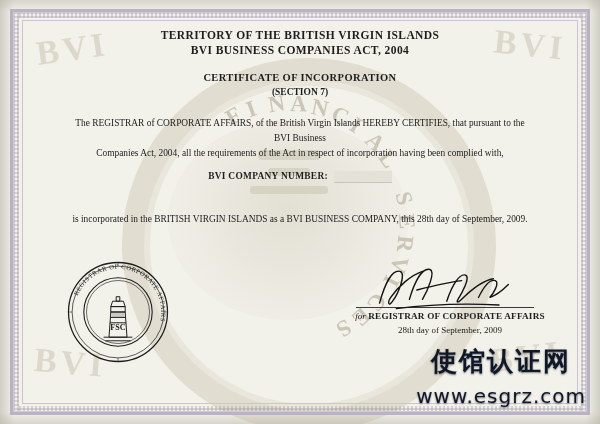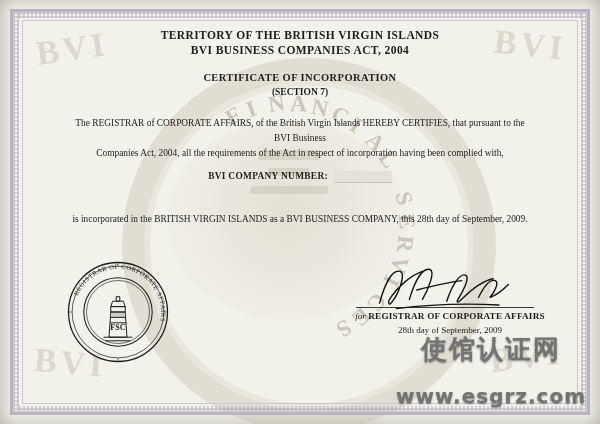--- a/index.html
+++ b/index.html
@@ -271,36 +271,36 @@
     font-size: 9px;
   }
 
   
   .brand {
     position: absolute;
     right: 14px;
     bottom: 16px;
     z-index: 8;
     text-align: center;
-    color: #737373;
+    color: #0f172a;
     text-shadow: 0 1px 2px rgba(0,0,0,0.45);
   }
   .brand-cn {
     font-family: "DejaVu Sans", sans-serif;
     font-size: 26px;
     font-weight: bold;
     letter-spacing: 2px;
     line-height: 1.1;
   }
   .brand-url {
     font-family: "DejaVu Sans", sans-serif;
     font-size: 20px;
-    font-weight: bold;
+    font-weight: normal;
     letter-spacing: 1px;
-    margin-top: 20px;
+    margin-top: 8px;
   }
 </style>
 </head>
 <body>
 
 <div id="certificate">
 
   <div class="watermark-layer">
     <div class="wm-ring"></div>
     <div class="wm-center"></div>

